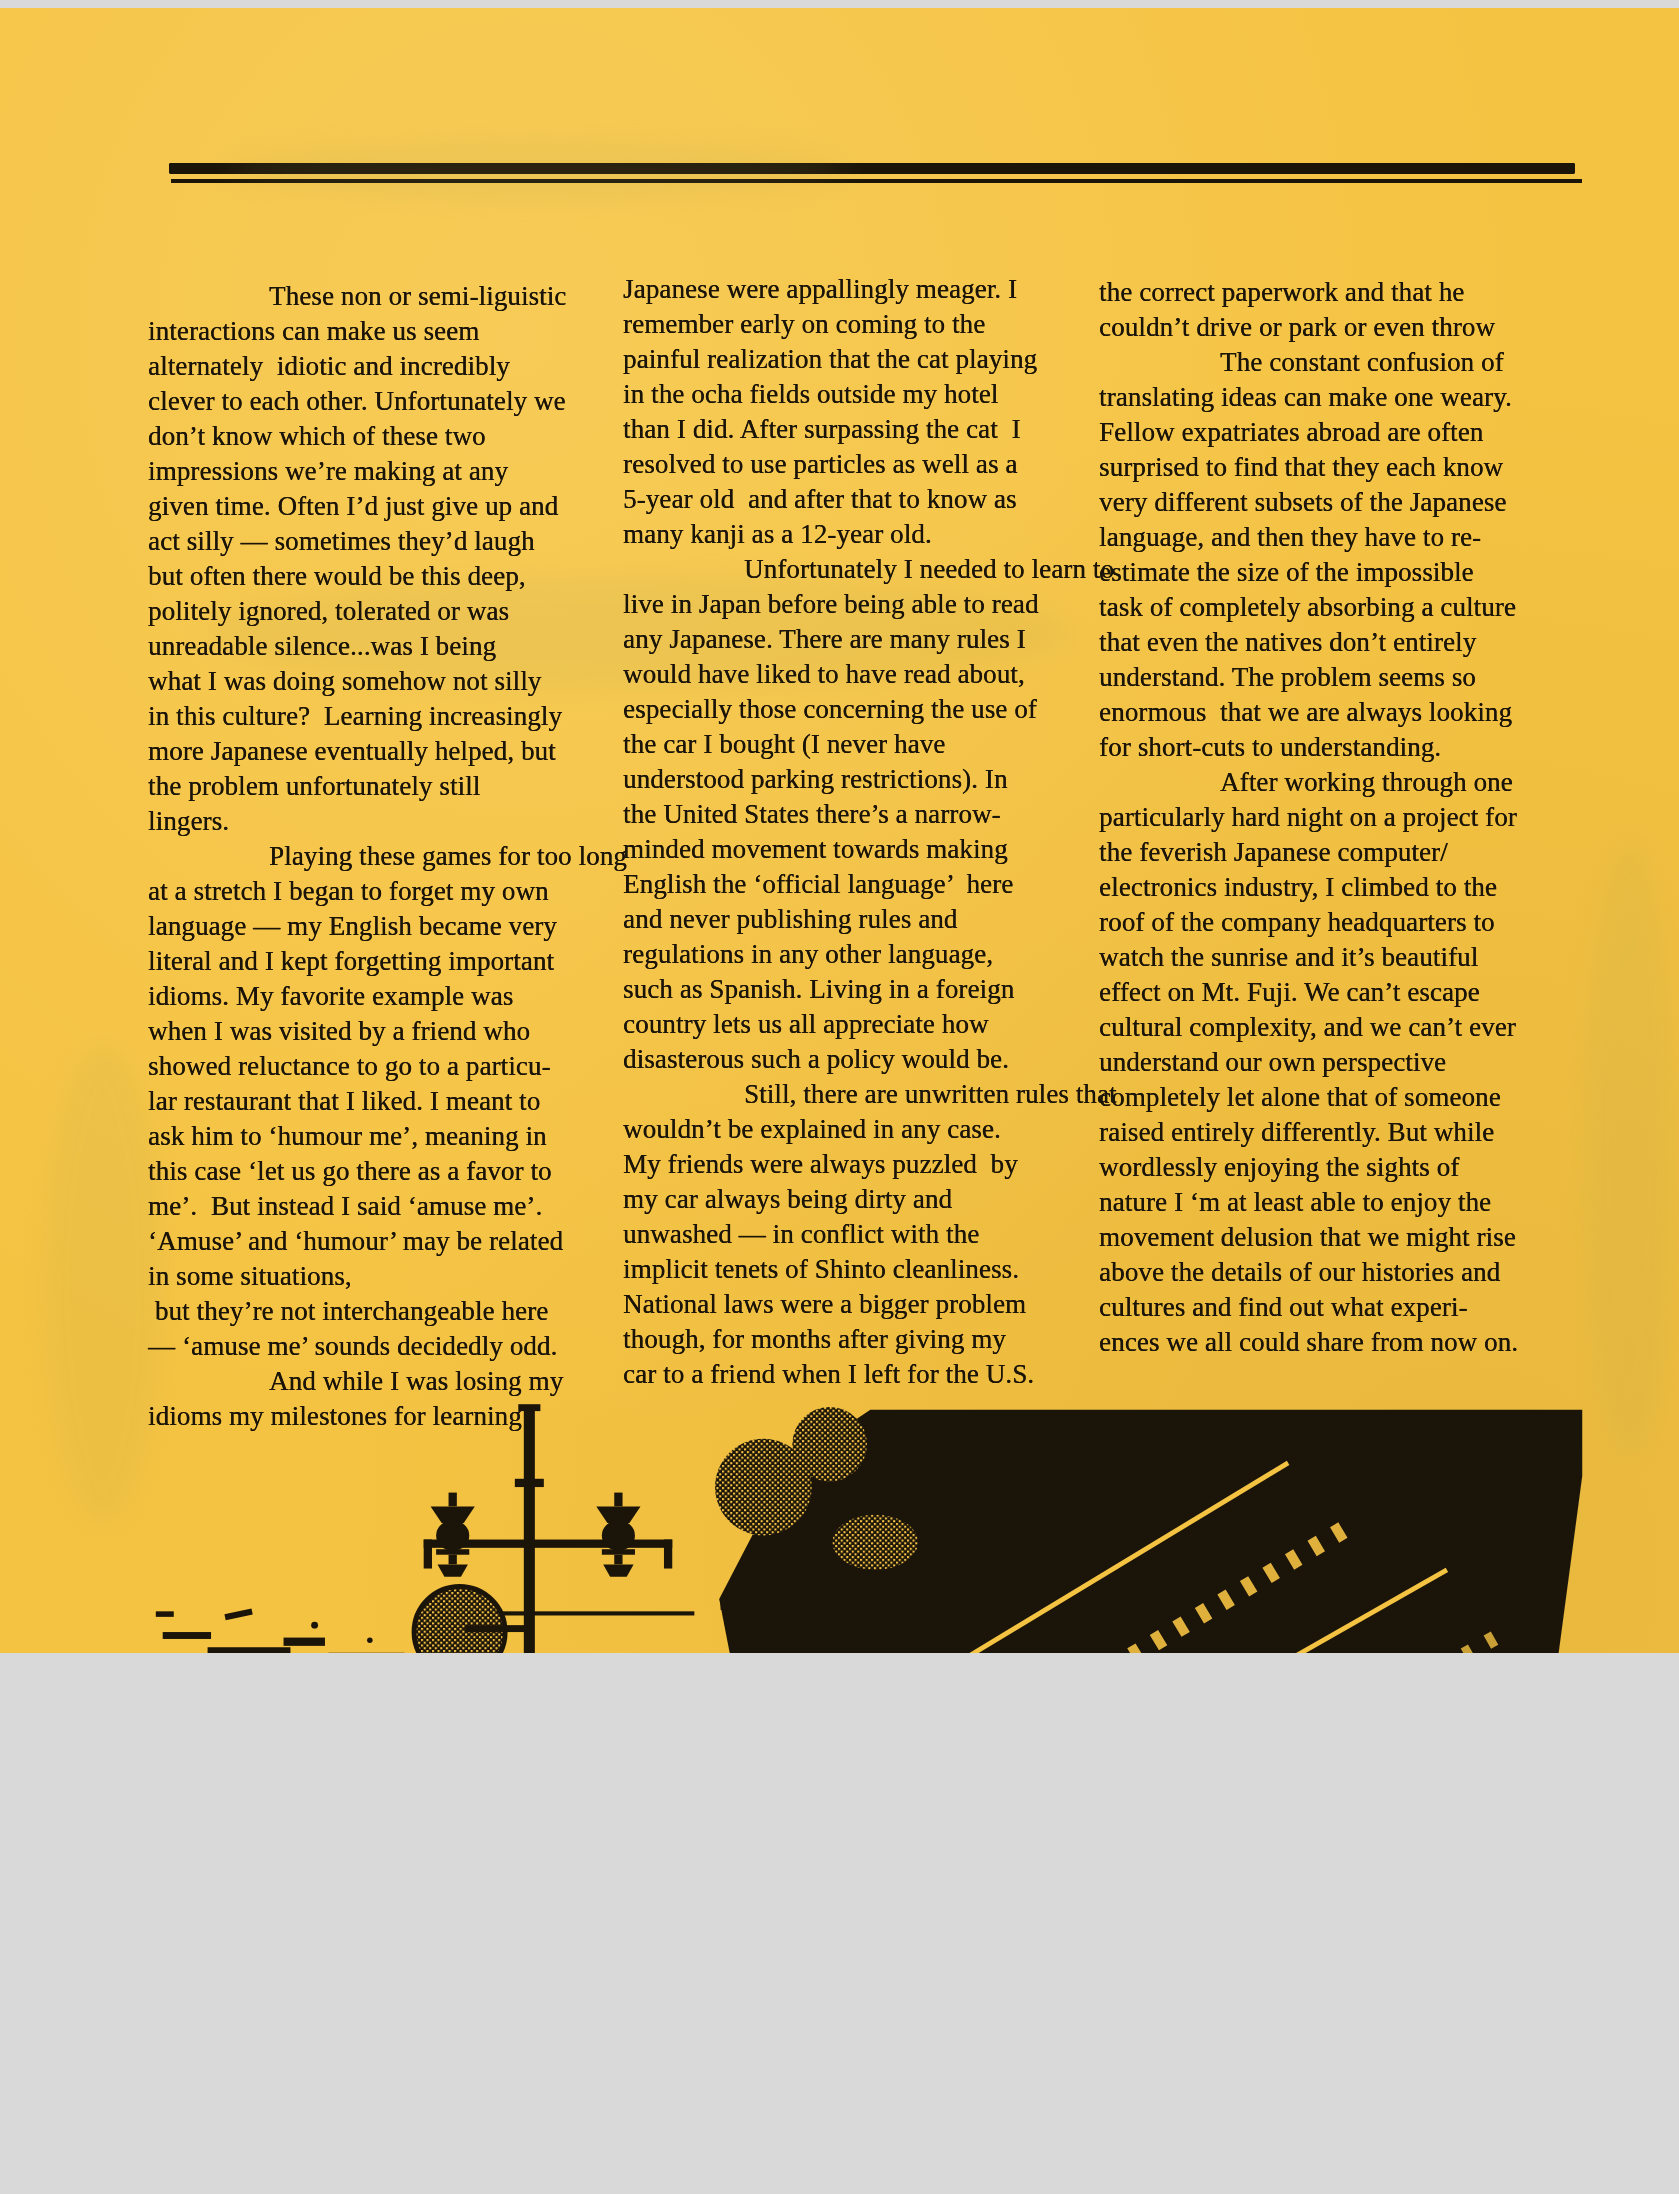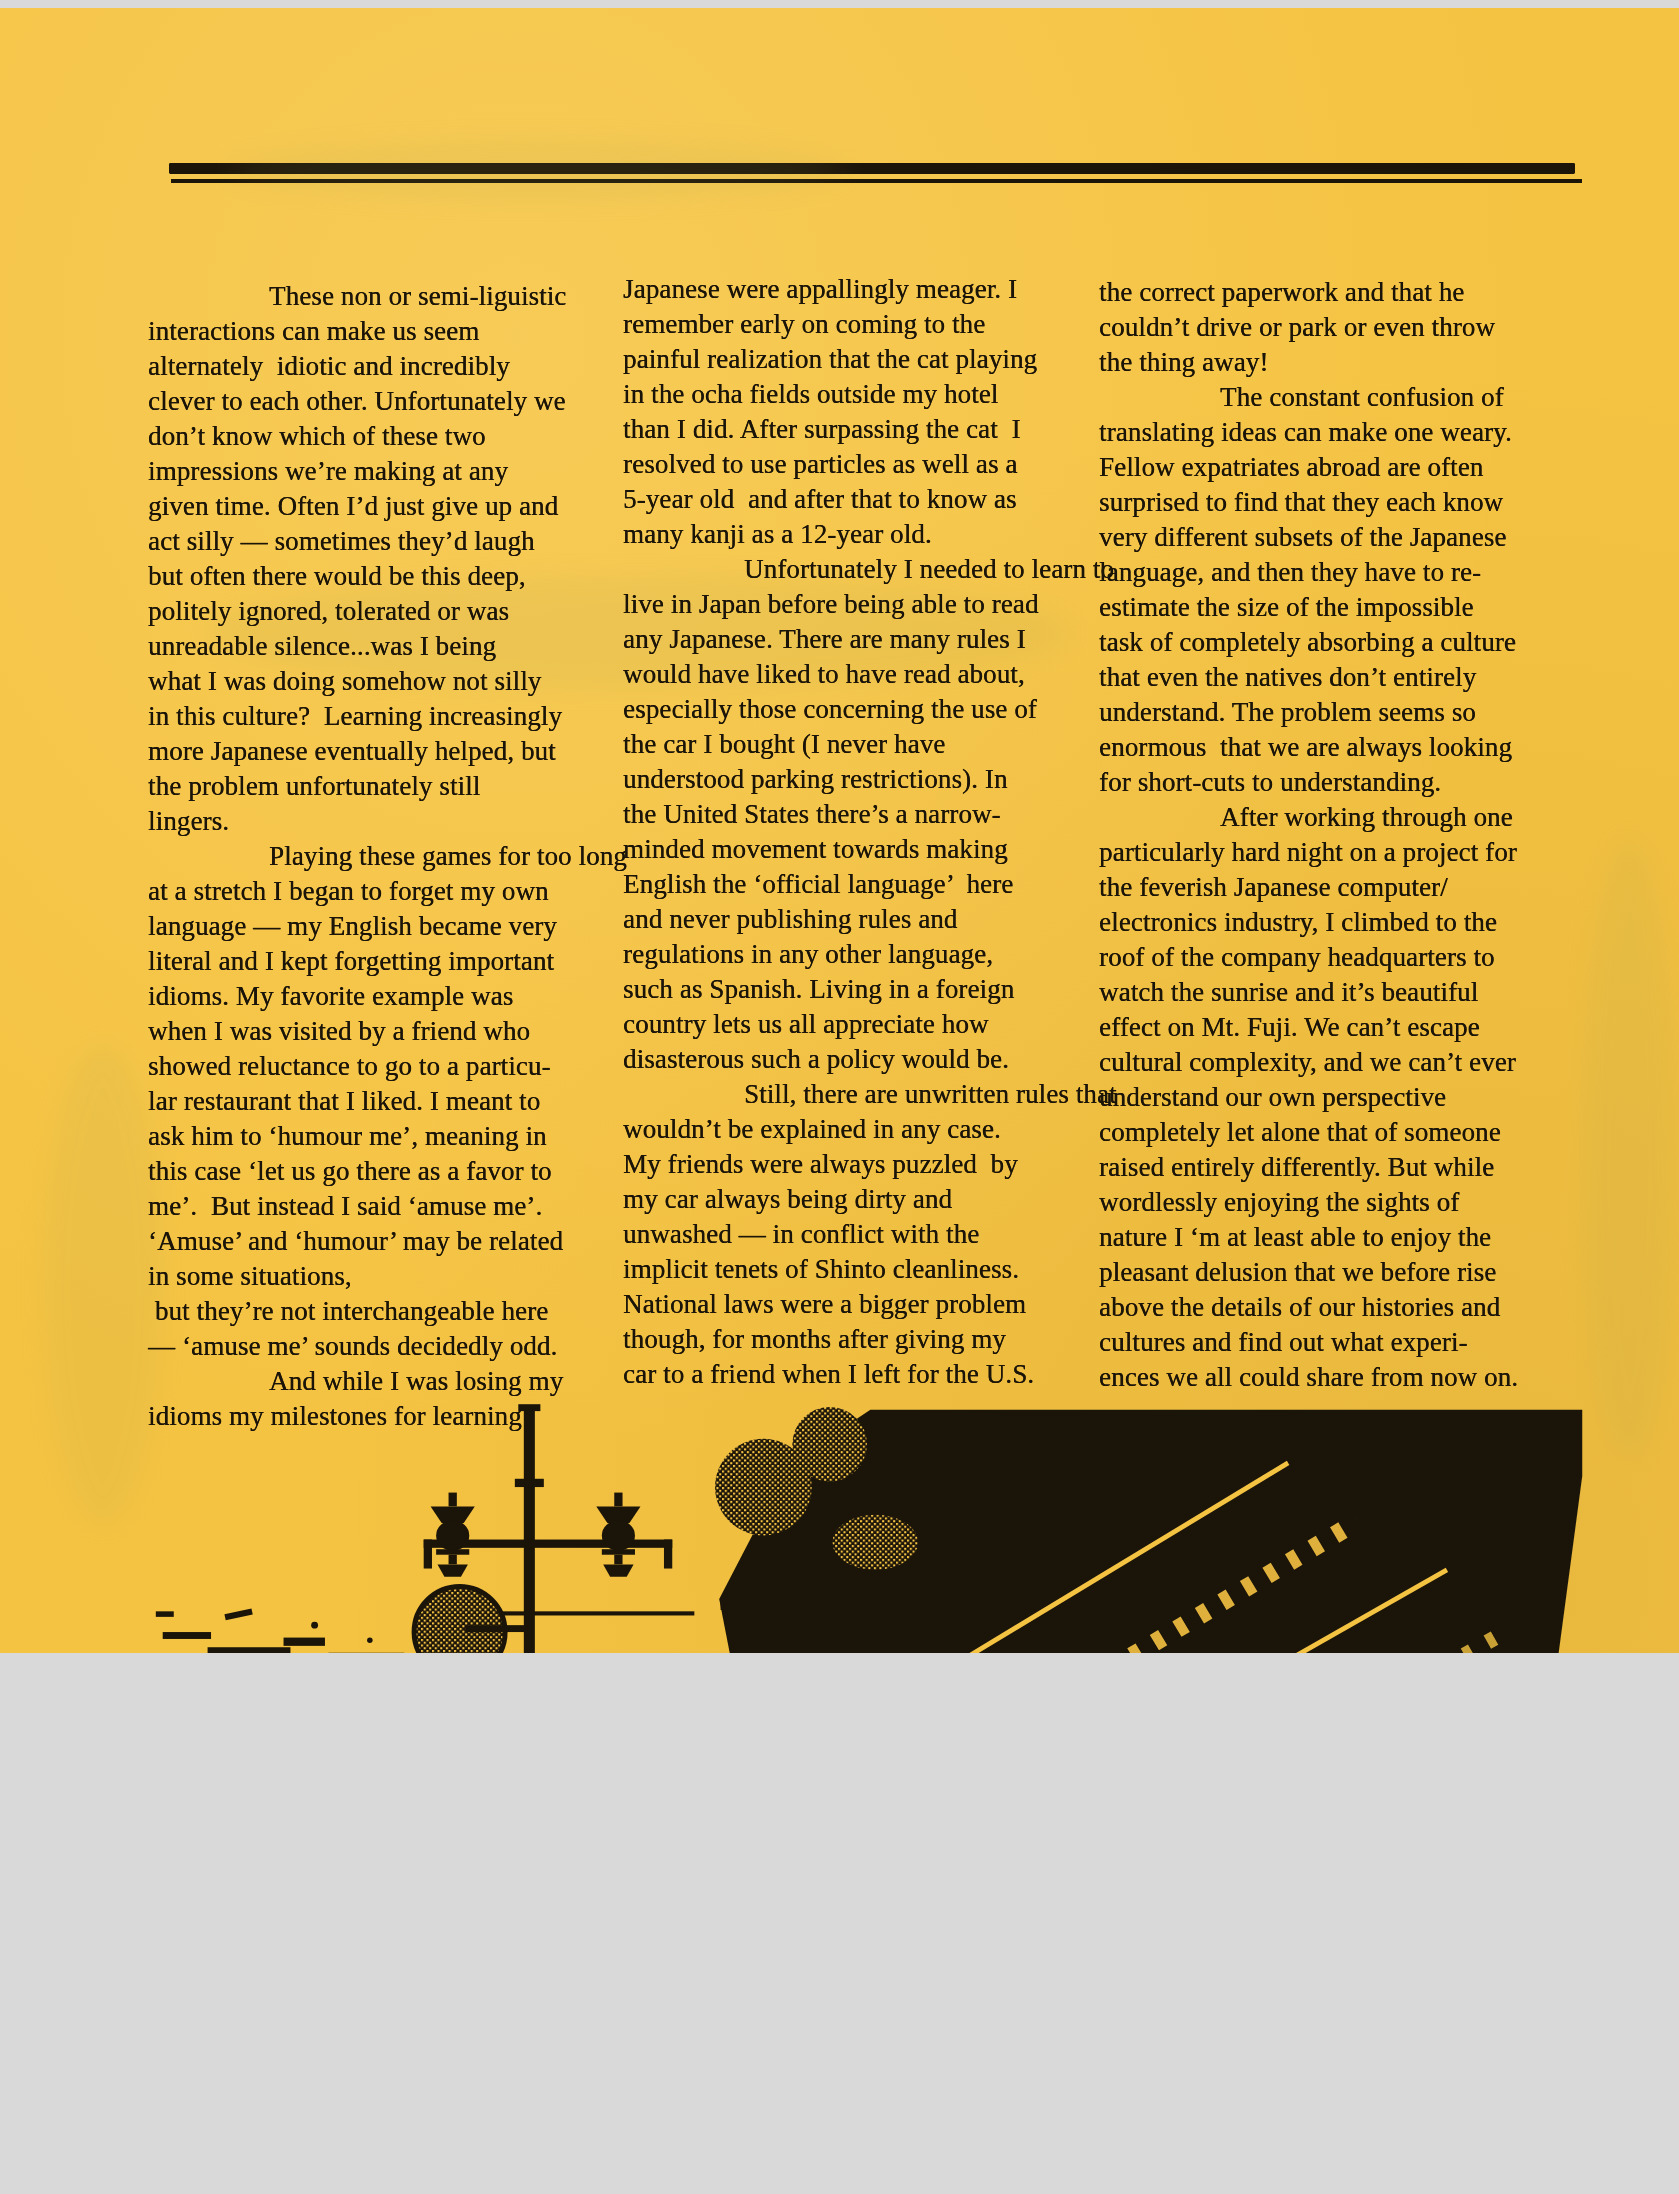--- a/index.html
+++ b/index.html
@@ -156,21 +156,20 @@
         <div class="line">implicit tenets of Shinto cleanliness.</div>
         <div class="line">National laws were a bigger problem</div>
         <div class="line">though, for months after giving my</div>
         <div class="line">car to a friend when I left for the U.S.</div>
       </div>
     </div>
   <div class="col" id="col-3">
       <div class="para">
         <div class="line">the correct paperwork and that he</div>
         <div class="line">couldn’t drive or park or even throw</div>
-        <div class="line">the thing away!</div>
       </div>
       <div class="para indent">
         <div class="line">The constant confusion of</div>
         <div class="line">translating ideas can make one weary.</div>
         <div class="line">Fellow expatriates abroad are often</div>
         <div class="line">surprised to find that they each know</div>
         <div class="line">very different subsets of the Japanese</div>
         <div class="line">language, and then they have to re-</div>
         <div class="line">estimate the size of the impossible</div>
         <div class="line">task of completely absorbing a culture</div>
@@ -186,21 +185,21 @@
         <div class="line">electronics industry, I climbed to the</div>
         <div class="line">roof of the company headquarters to</div>
         <div class="line">watch the sunrise and it’s beautiful</div>
         <div class="line">effect on Mt. Fuji. We can’t escape</div>
         <div class="line">cultural complexity, and we can’t ever</div>
         <div class="line">understand our own perspective</div>
         <div class="line">completely let alone that of someone</div>
         <div class="line">raised entirely differently. But while</div>
         <div class="line">wordlessly enjoying the sights of</div>
         <div class="line">nature I ‘m at least able to enjoy the</div>
-        <div class="line">pleasant delusion that we before rise</div>
+        <div class="line">movement delusion that we might rise</div>
         <div class="line">above the details of our histories and</div>
         <div class="line">cultures and find out what experi-</div>
         <div class="line">ences we all could share from now on.</div>
       </div>
     </div>
 
   <svg id="street-art" width="1443" height="637" viewBox="0 0 2090 922" role="img">
     <defs>
       <pattern id="pd" width="8" height="8" patternUnits="userSpaceOnUse">
         <rect width="8" height="8" fill="#1b1409"></rect>

